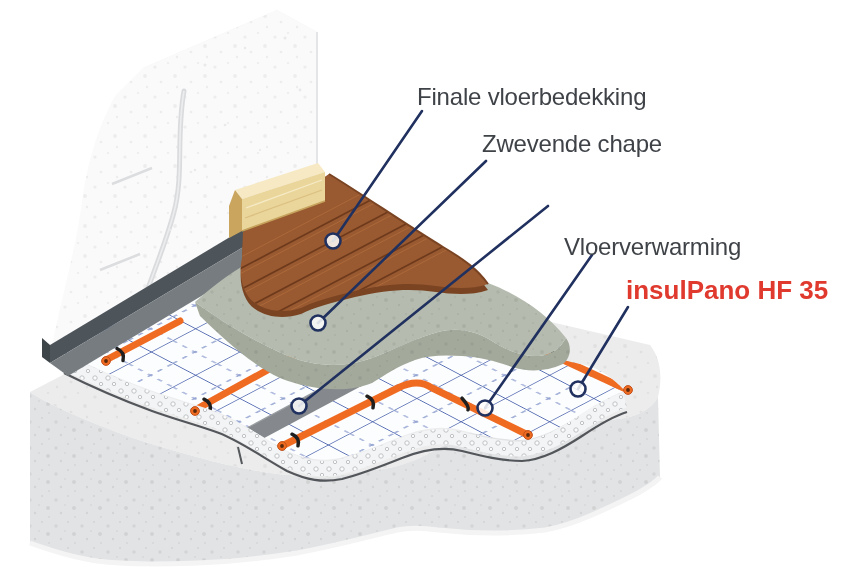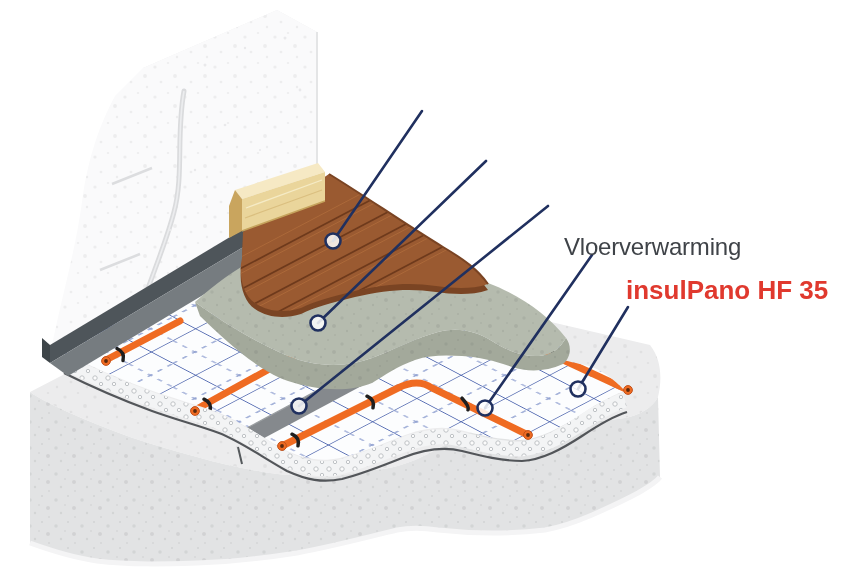--- a/index.html
+++ b/index.html
@@ -290,16 +290,18 @@
   </g>
   <g stroke="#20305f" stroke-width="2.6" fill="rgba(255,255,255,0.85)">
     <circle cx="333" cy="241" r="7.5"></circle>
     <circle cx="318" cy="323" r="7.5"></circle>
     <circle cx="299" cy="406" r="7.5"></circle>
     <circle cx="485" cy="408" r="7.5"></circle>
     <circle cx="578" cy="389" r="7.5"></circle>
   </g>
 </svg>
 
+<div id="lbl-finale" class="callout-label">Finale vloerbedekking</div>
+<div id="lbl-chape" class="callout-label">Zwevende chape</div>
 <div id="lbl-vloerverwarming" class="callout-label">Vloerverwarming</div>
 <div id="lbl-product" class="callout-label product">insulPano HF 35</div>
 
 </div>
 
 </body></html>

